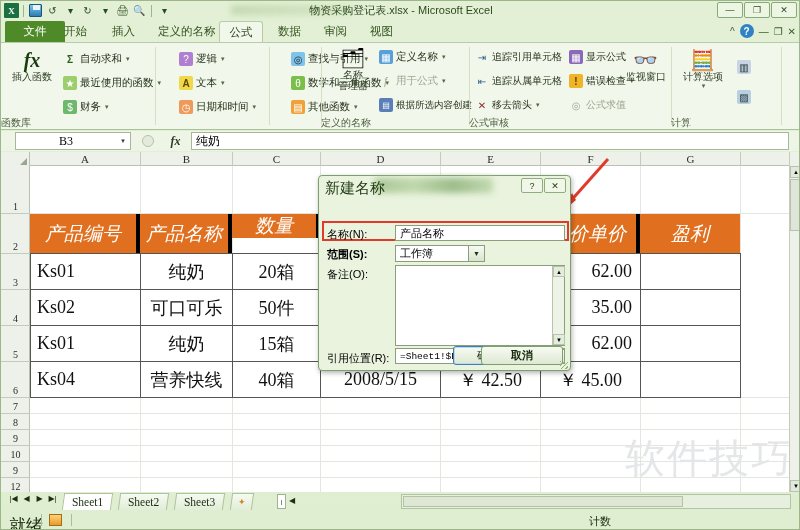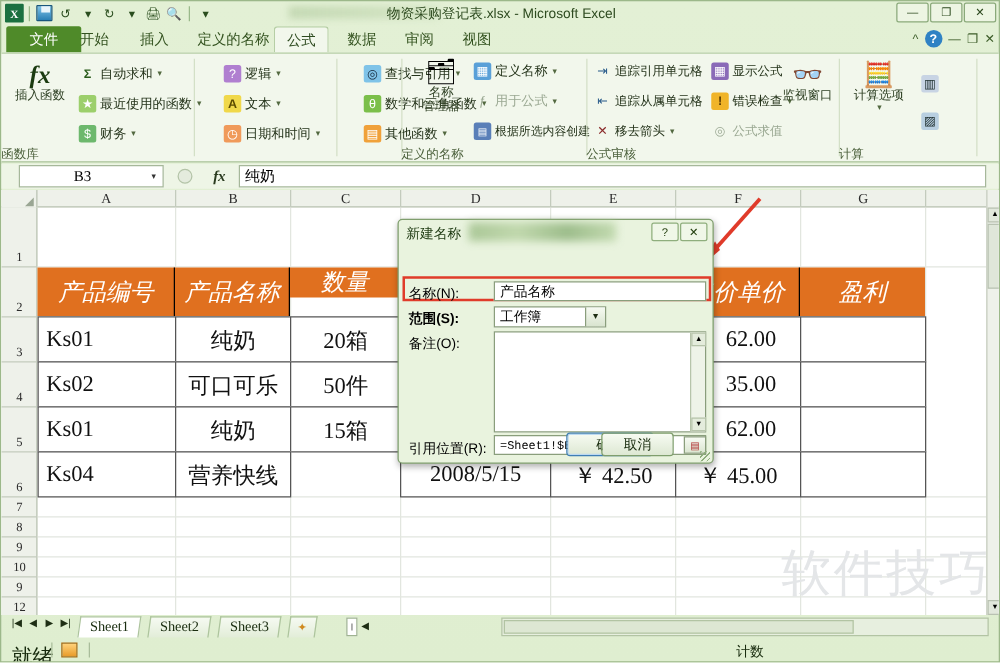--- a/index.html
+++ b/index.html
@@ -112,26 +112,26 @@
     display:flex;align-items:flex-end;justify-content:center; padding-bottom:1px;
     font-family:"Liberation Serif",serif; font-size:10px; color:#2b2b2b;
   }
   .cells { position:absolute; left:29px; top:14px; width:771px; height:326px; }
   .gl-v { position:absolute; top:0; width:1px; background:#e2e6df; }
   .gl-h { position:absolute; left:0; width:771px; height:1px; background:#e2e6df; }
   .cell { position:absolute; display:flex; align-items:center; font-family:"Liberation Serif",serif; }
   .hdrcell {
     background:#e0701f; color:#fff; font-size:19px; font-weight:normal;
     font-family:"Liberation Serif",serif; font-style:italic;
-    justify-content:center; border-right:1px solid #000000;
+    justify-content:center; border-right:4px solid #000000;
   }
   .datacell { font-size:18px; color:#111; border:1px solid #555; background:#fff; }
   .dc-left { padding-left:6px; }
   .dc-center { justify-content:center; }
-  .dc-right { justify-content:flex-end; padding-right:19px; }
+  .dc-right { justify-content:flex-end; padding-right:8px; }
   .bigtitle { font-size:28px; font-family:"Liberation Serif",serif; color:#000; }
 
   .watermark {
     position:absolute; right:8px; bottom:6px;
     font-size:40px; color:#e4e6e8; font-family:"Liberation Sans",sans-serif;
     letter-spacing:2px; pointer-events:none;
   }
 
   
   .vsb { position:absolute; right:0; top:0; width:12px; height:340px; background:#eef1ea; border-left:1px solid #c5ccbe; }
@@ -139,21 +139,21 @@
   .vsb .up{top:14px;} .vsb .dn{bottom:0;}
   .vsb .thumb{position:absolute;left:0;top:27px;width:12px;height:52px;background:#dfe6d9;border:1px solid #b9c2b2;}
 
   
   .dlg {
     position:absolute; left:317px; top:174px; width:253px; height:196px;
     background:#e9f3de; border:1px solid #7f9e6d; border-radius:4px;
     box-shadow:1px 2px 5px rgba(0,0,0,.3);
   }
   .dlg-tb { position:absolute; left:0; top:0; width:100%; height:20px; }
-  .dlg-title { position:absolute; left:6px; top:3px; font-size:11px; color:#1e3a12; }
+  .dlg-title { position:absolute; left:6px; top:3px; font-size:15px; color:#1e3a12; }
   .dlg-blur { position:absolute; left:56px; top:2px; width:118px; height:15px;
     background:linear-gradient(90deg,#9fbf8a,#b9d3a4,#8fb37c,#bcd6a8); filter:blur(3.2px); opacity:.85; }
   .dlg-btns { position:absolute; right:4px; top:2px; display:flex; gap:1px; }
   .dlg-btns div { width:22px;height:15px;border:1px solid #8fae7d;background:#f0f7e8;display:flex;align-items:center;justify-content:center;font-size:9px;color:#24400f;border-radius:2px; }
   .dlg-body { position:absolute; left:0; top:20px; width:100%; height:176px; }
   .fld-lbl { position:absolute; font-size:11px; color:#000; }
   .redbox { position:absolute; left:3px; top:25px; width:247px; height:20px; border:2px solid #e03b2a; }
   .inp {
     position:absolute; background:#fff; border:1px solid #8a9e7c;
     display:flex; align-items:center; padding-left:4px; font-size:11px; color:#000;
@@ -474,20 +474,21 @@
       <div class="cell datacell dc-left" style="left:0;top:159px;width:111px;height:37px;">Ks01</div>
       <div class="cell datacell dc-center" style="left:110px;top:159px;width:93px;height:37px;">纯奶</div>
       <div class="cell datacell dc-center" style="left:202px;top:159px;width:89px;height:37px;">15箱</div>
       <div class="cell datacell" style="left:290px;top:159px;width:121px;height:37px;"></div>
       <div class="cell datacell" style="left:410px;top:159px;width:101px;height:37px;"></div>
       <div class="cell datacell dc-right" style="left:510px;top:159px;width:101px;height:37px;">62.00</div>
       <div class="cell datacell" style="left:610px;top:159px;width:101px;height:37px;"></div>
 
       <div class="cell datacell dc-left" style="left:0;top:195px;width:111px;height:37px;">Ks04</div>
       <div class="cell datacell dc-center" style="left:110px;top:195px;width:93px;height:37px;">营养快线</div>
+      <div class="cell datacell dc-center" style="left:202px;top:195px;width:89px;height:37px;">40箱</div>
       <div class="cell datacell dc-center" style="left:290px;top:195px;width:121px;height:37px;">2008/5/15</div>
       <div class="cell datacell dc-center" style="left:410px;top:195px;width:101px;height:37px;">￥ 42.50</div>
       <div class="cell datacell dc-center" style="left:510px;top:195px;width:101px;height:37px;">￥    45.00</div>
       <div class="cell datacell" style="left:610px;top:195px;width:101px;height:37px;"></div>
     </div>
 
     <div class="watermark">软件技巧</div>
 
     <div class="vsb">
       <div class="up">▲</div>
@@ -533,21 +534,21 @@
 
       <div class="fld-lbl" style="left:8px;top:155px;">引用位置(R):</div>
       <div class="inp" style="left:76px;top:152px;width:170px;height:16px;font-family:'Liberation Mono',monospace;font-size:9.5px;">=Sheet1!$B$3:$B$6</div>
       <div class="refbtn" style="left:228px;top:153px;">▤</div>
 
       <div class="dbtn primary" style="left:86px;top:151px;width:0;height:0;opacity:0;"></div>
       <div class="dbtn primary" style="left:86px;top:149px;width:0;height:0;opacity:0;"></div>
     </div>
 
     <div class="dbtn primary" style="left:86px;top:170px;width:70px;">确定</div>
-    <div class="dbtn" style="left:162px;top:170px;width:58px;">取消</div>
+    <div class="dbtn" style="left:162px;top:170px;width:82px;font-weight:bold;">取消</div>
     <div class="grip"></div>
   </div>
 
   <div class="sheetbar">
     <div class="navbtns">
       <span>|◀</span>
       <span>◀</span>
       <span>▶</span>
       <span>▶|</span>
     </div>

